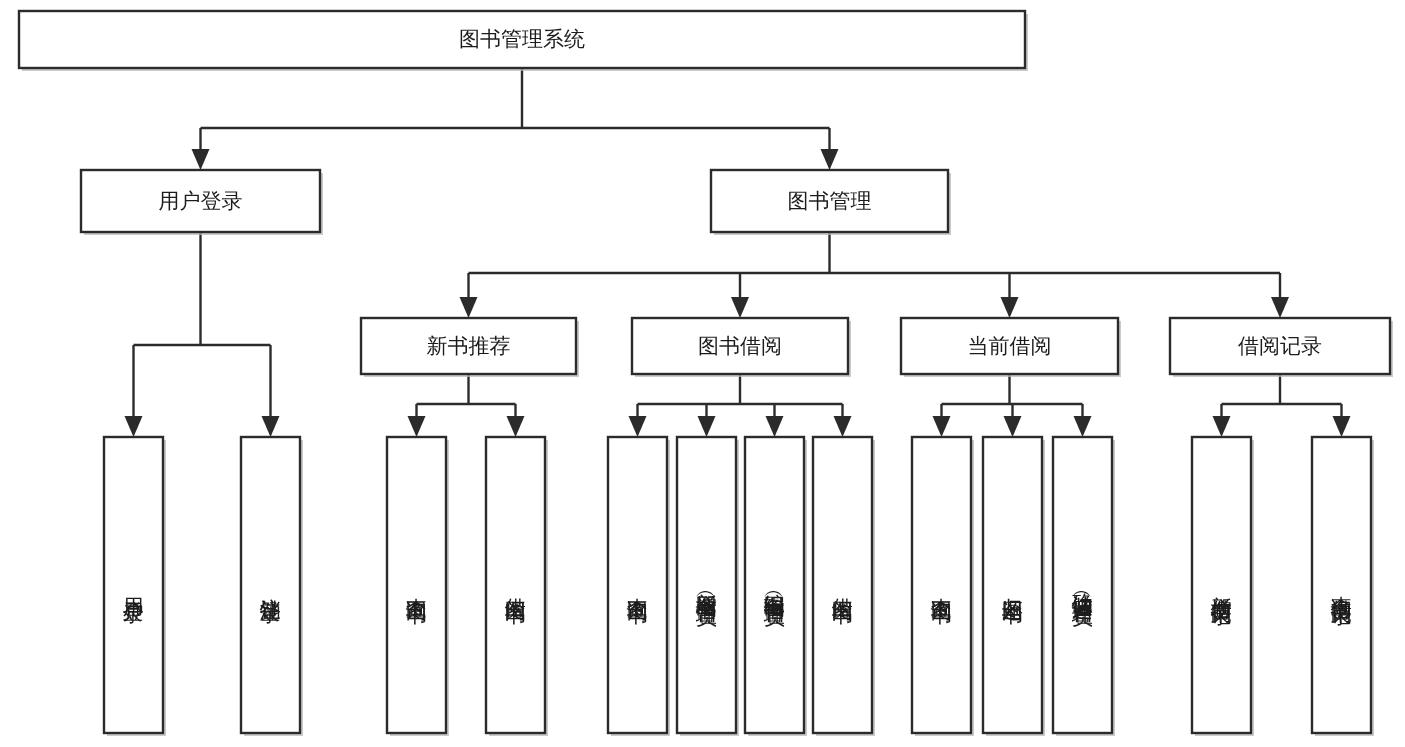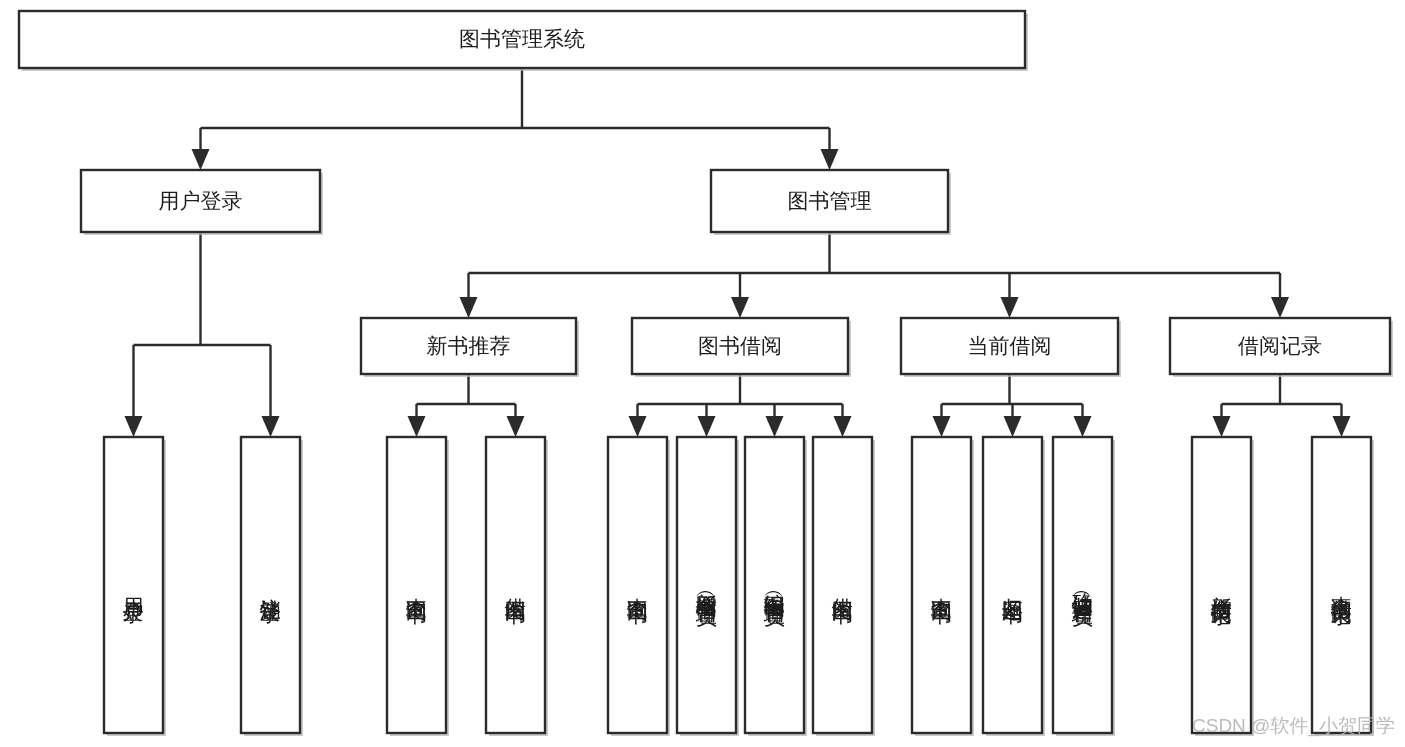--- a/index.html
+++ b/index.html
@@ -227,15 +227,14 @@
         <span class="leaf-label">确认归还（管理员）</span>
       </div>
       <div class="leaf-label-wrap" style="left: 1192px; top: 437px; width: 59px; height: 296px;">
         <span class="leaf-label">新增借阅记录</span>
       </div>
       <div class="leaf-label-wrap" style="left: 1312px; top: 437px; width: 59px; height: 296px;">
         <span class="leaf-label">查询借阅记录</span>
       </div>
     </div>
 
-  <div class="watermark" style="left: 1192px; top: 713px;">CSDN @软件_小贺同学</div>
 
 </div>
 
 </body></html>

